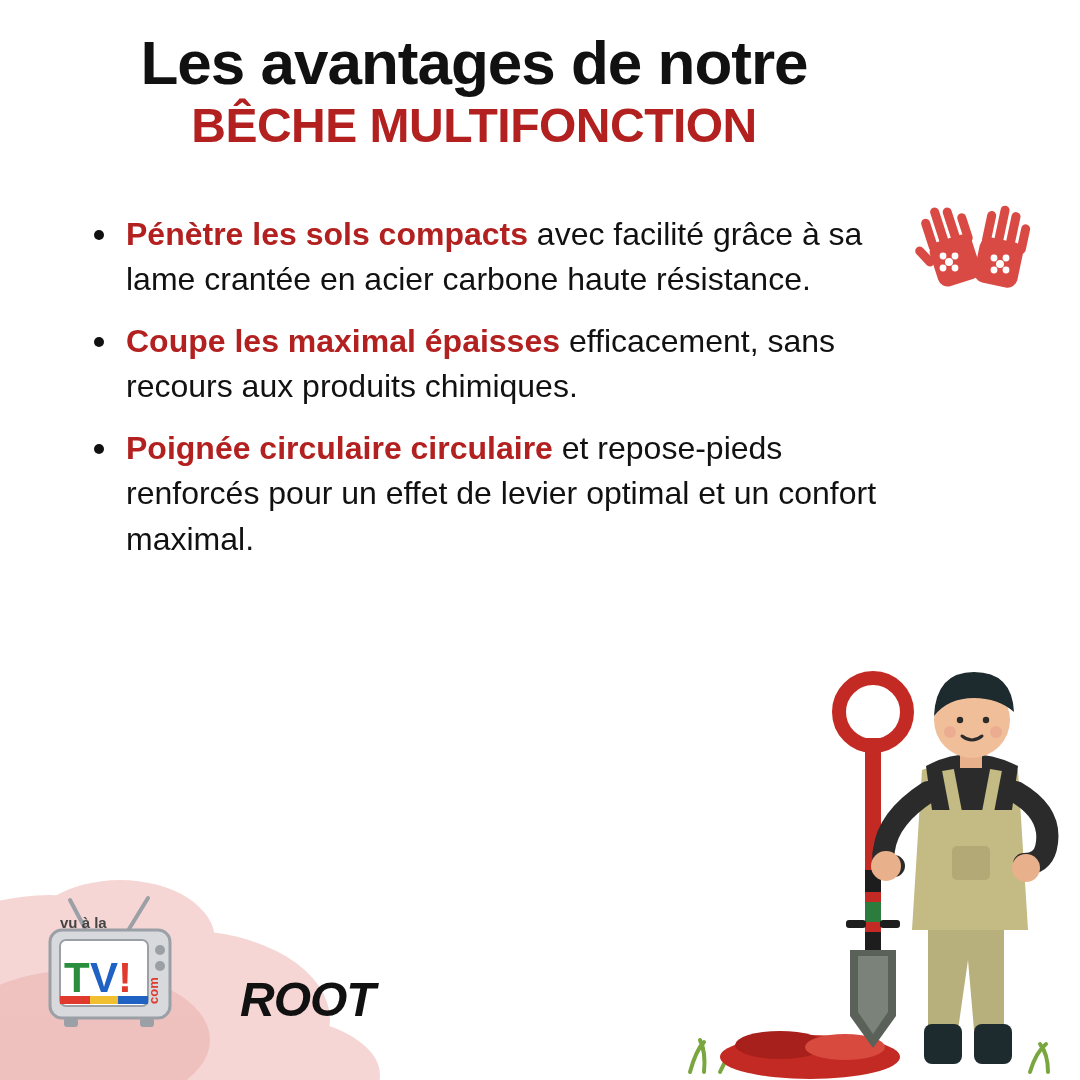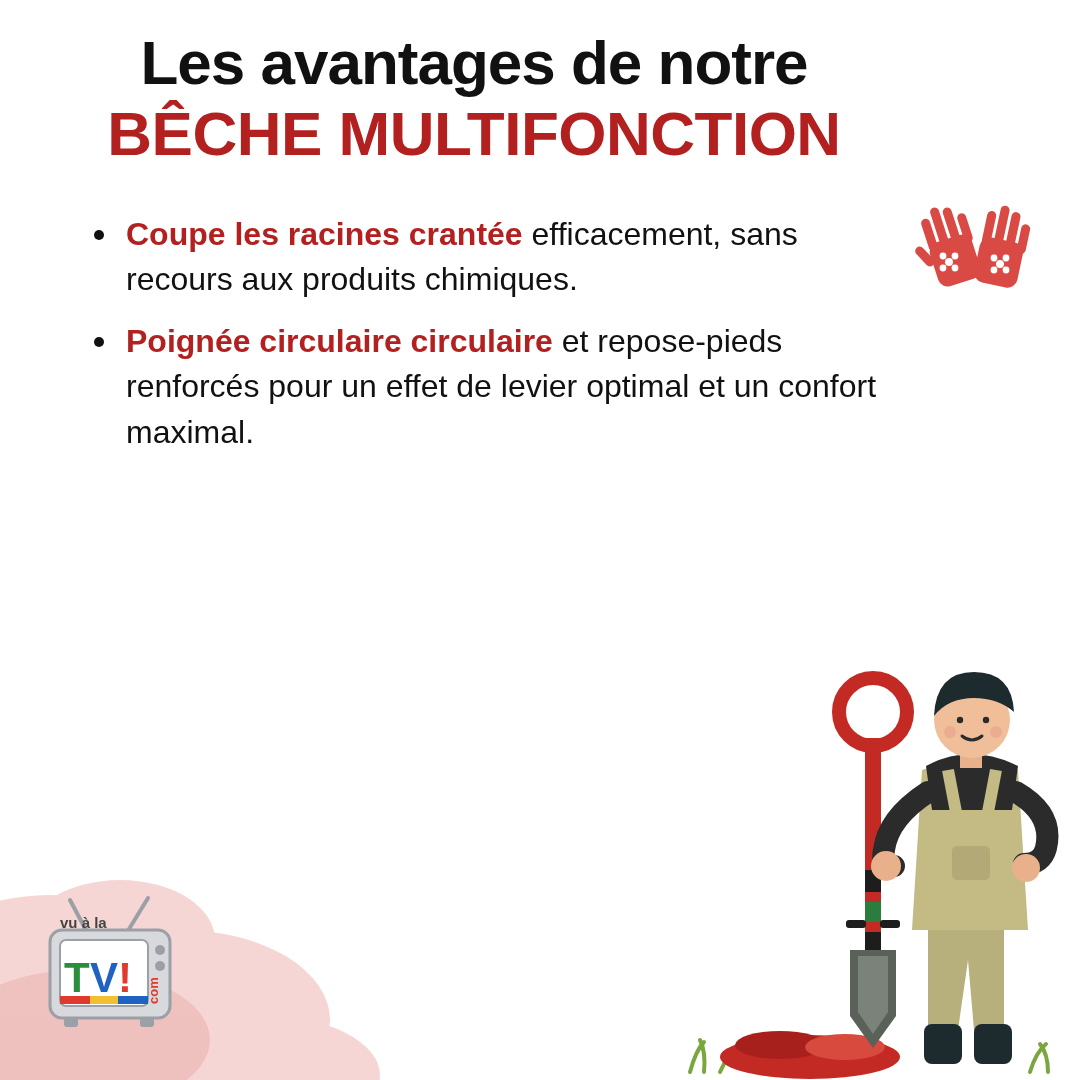--- a/index.html
+++ b/index.html
@@ -36,21 +36,21 @@
   }
   .title-line1 {
     font-size: 62px;
     font-weight: 800;
     letter-spacing: -1px;
     color: #111111;
     line-height: 1.12;
     white-space: nowrap;
   }
   .title-line2 {
-    font-size: 62px;
+    font-size: 48px;
     font-weight: 800;
     letter-spacing: -0.5px;
     color: #B32020;
     line-height: 1.12;
     white-space: nowrap;
     margin-top: 2px;
   }
 
   
   .benefits {
@@ -184,21 +184,24 @@
     <circle cx="88" cy="68" r="4"></circle>
     <circle cx="82" cy="62" r="3.4"></circle>
       <circle cx="94" cy="62" r="3.4"></circle>
     <circle cx="82" cy="74" r="3.4"></circle>
       <circle cx="94" cy="74" r="3.4"></circle>
   </g>
 </svg>
 
 <ul class="benefits">
   <li class="benefit">
-    <span class="hl">Coupe les racines crantée</span><span> efficacement, sans recours aux produits chimiques.</span>
+    <span class="hl">Pénètre les sols compacts</span><span> avec facilité grâce à sa lame crantée en acier carbone haute résistance.</span>
+  </li>
+  <li class="benefit">
+    <span class="hl">Coupe les maximal épaisses</span><span> efficacement, sans recours aux produits chimiques.</span>
   </li>
   <li class="benefit">
     <span class="hl">Poignée circulaire circulaire</span><span> et repose-pieds renforcés pour un effet de levier optimal et un confort maximal.</span>
   </li>
 </ul>
 
 <svg class="tv-badge" viewBox="0 0 150 140" xmlns="http://www.w3.org/2000/svg">
 
   <g stroke="#9aa0a6" stroke-width="4" stroke-linecap="round" fill="none">
     <line x1="48" y1="42" x2="30" y2="8"></line>
@@ -218,20 +221,21 @@
   <text x="50" y="100" font-family="Liberation Sans, sans-serif" font-size="42" font-weight="800" fill="#1f62c4">V</text>
   <text x="78" y="100" font-family="Liberation Sans, sans-serif" font-size="42" font-weight="800" fill="#e03a2f">!</text>
   <rect x="20" y="104" width="88" height="8" fill="#f0c030"></rect>
   <rect x="20" y="104" width="30" height="8" fill="#e03a2f"></rect>
   <rect x="78" y="104" width="30" height="8" fill="#1f62c4"></rect>
   <text x="20" y="36" font-family="Liberation Sans, sans-serif" font-size="15" font-weight="700" fill="#444">vu à la</text>
   <text x="118" y="112" font-family="Liberation Sans, sans-serif" font-size="13" font-weight="700" fill="#e03a2f" transform="rotate(-90 118 112)">com</text>
 </svg>
 
 <div class="wordmark">
+  <span class="w1">ROOT</span>
 </div>
 
 <svg class="illustration" viewBox="0 0 420 460" xmlns="http://www.w3.org/2000/svg">
 
   <g stroke="#7aa63f" stroke-width="4" stroke-linecap="round" fill="none">
     <path d="M30 452 q6 -22 14 -30"></path>
     <path d="M44 452 q2 -20 -4 -32"></path>
     <path d="M60 452 q8 -18 18 -24"></path>
     <path d="M370 452 q6 -20 16 -28"></path>
     <path d="M388 452 q0 -18 -8 -28"></path>

